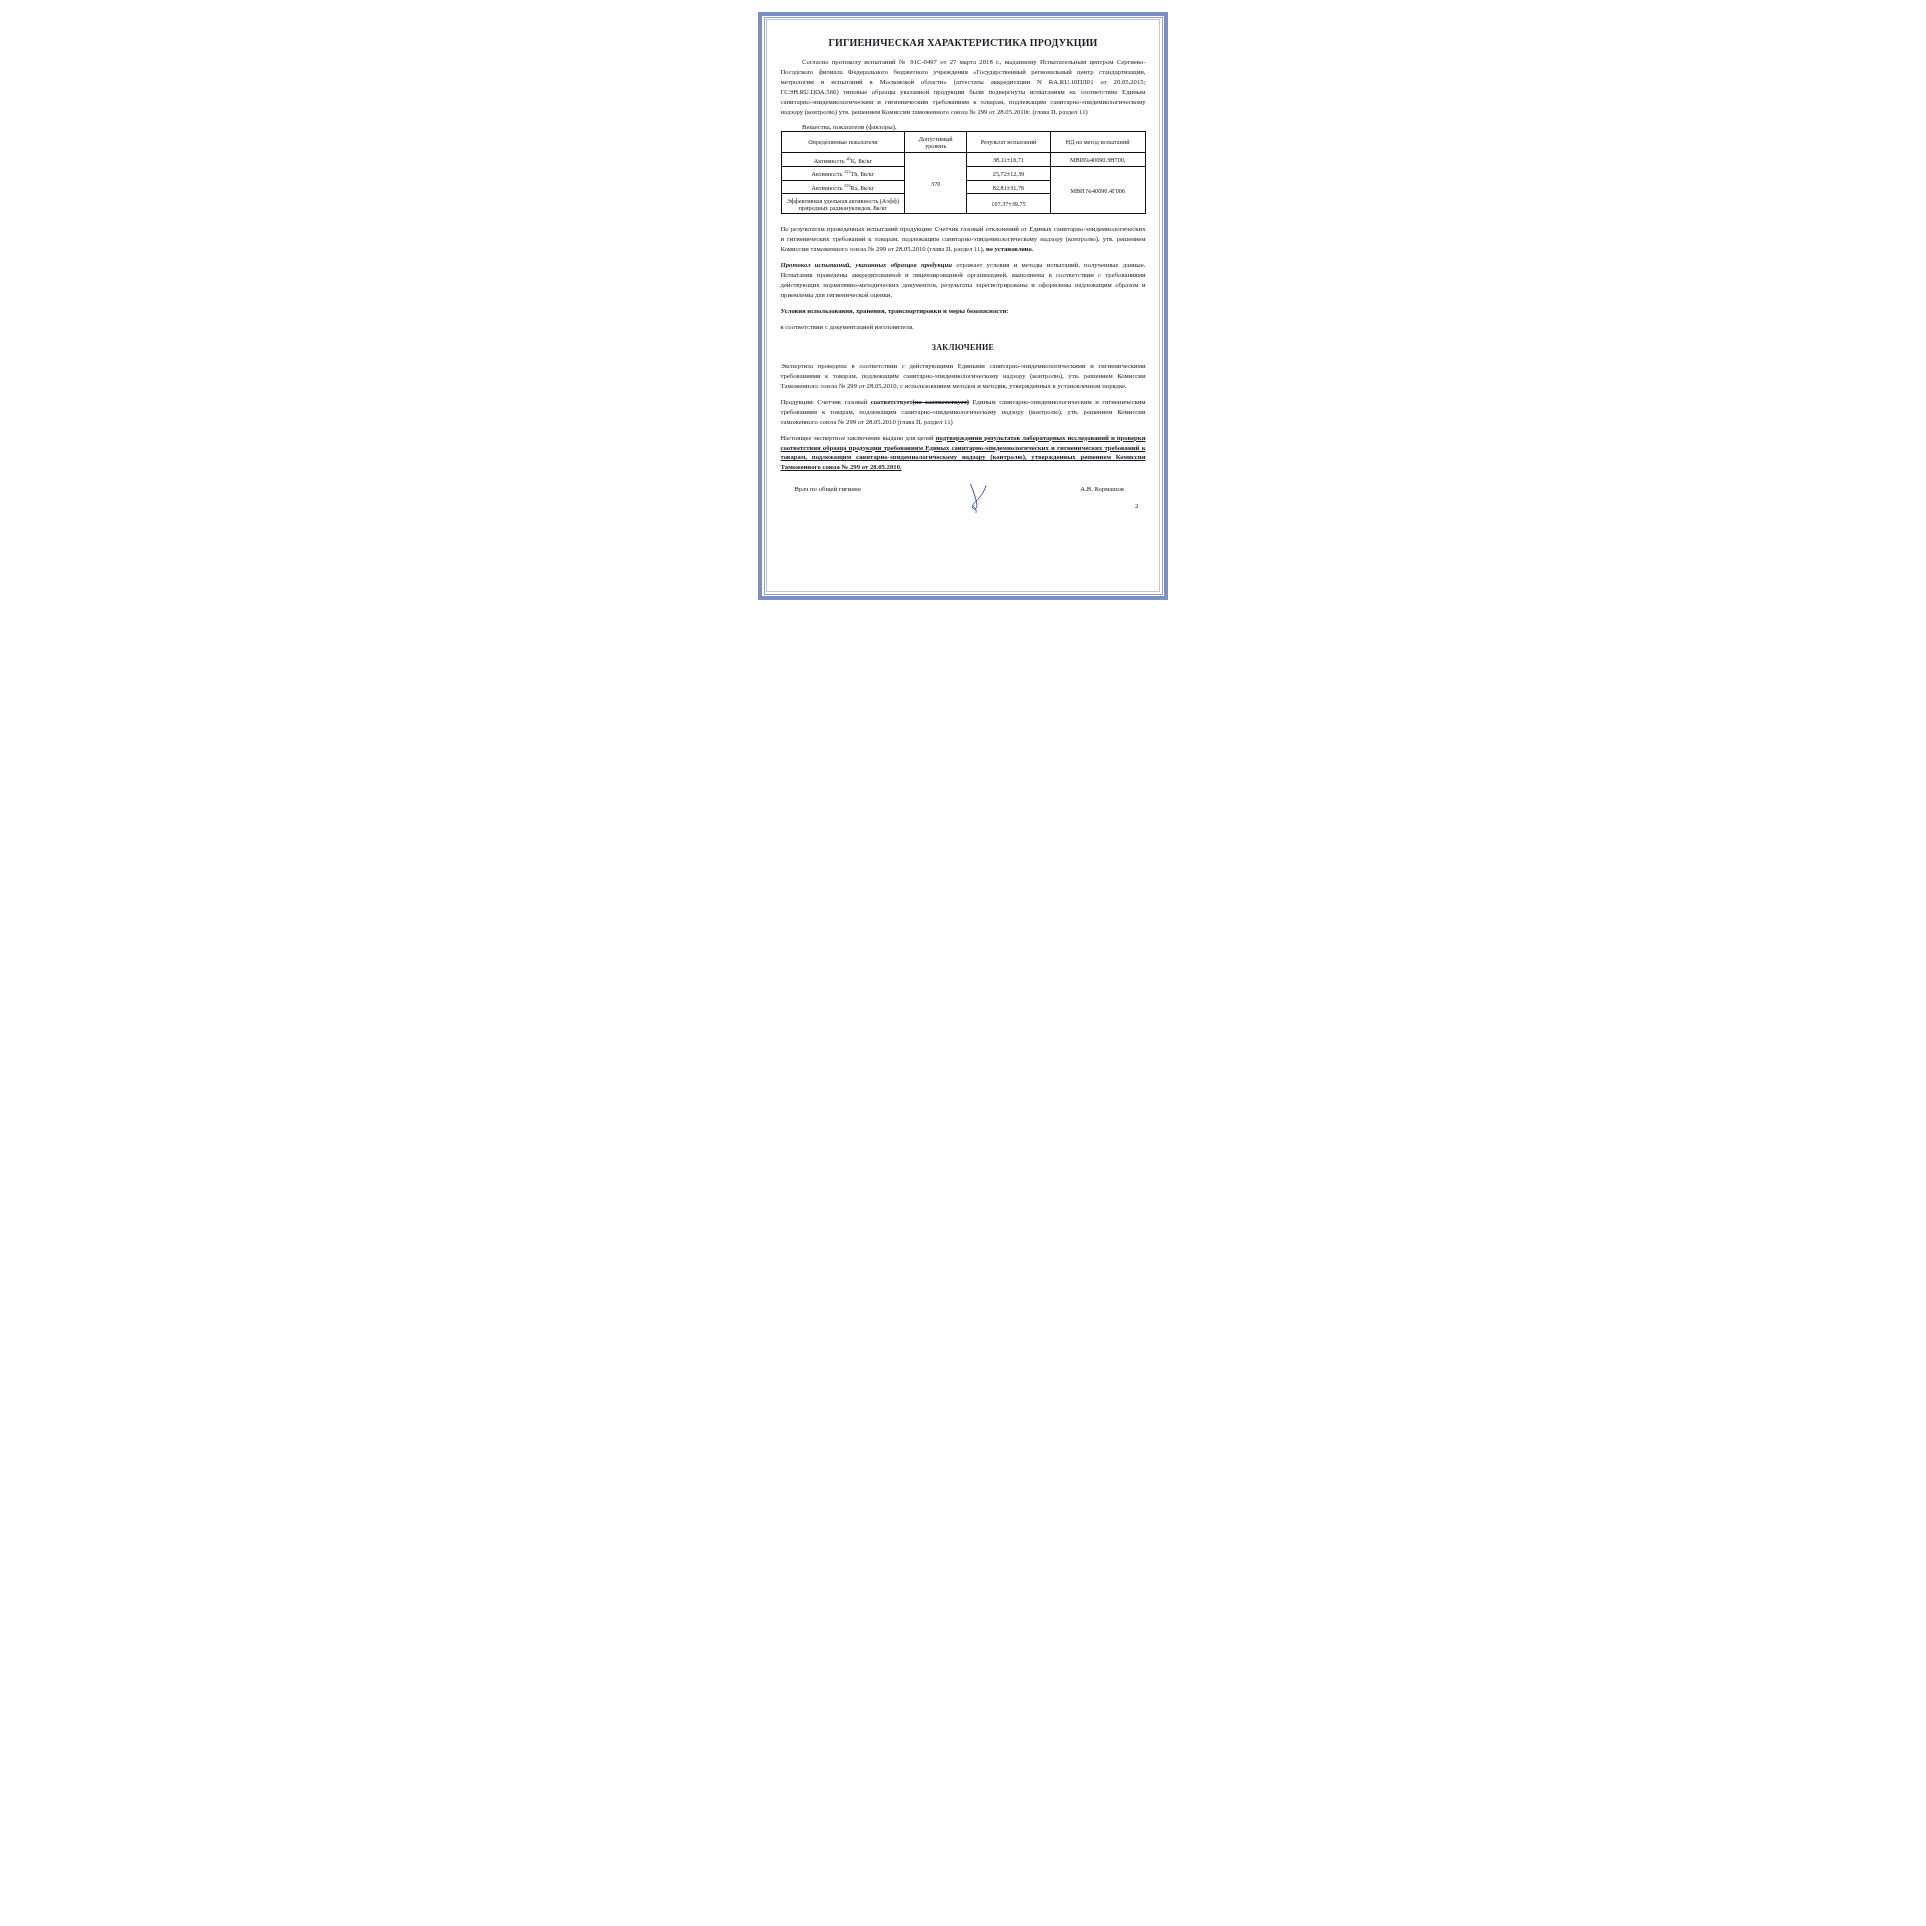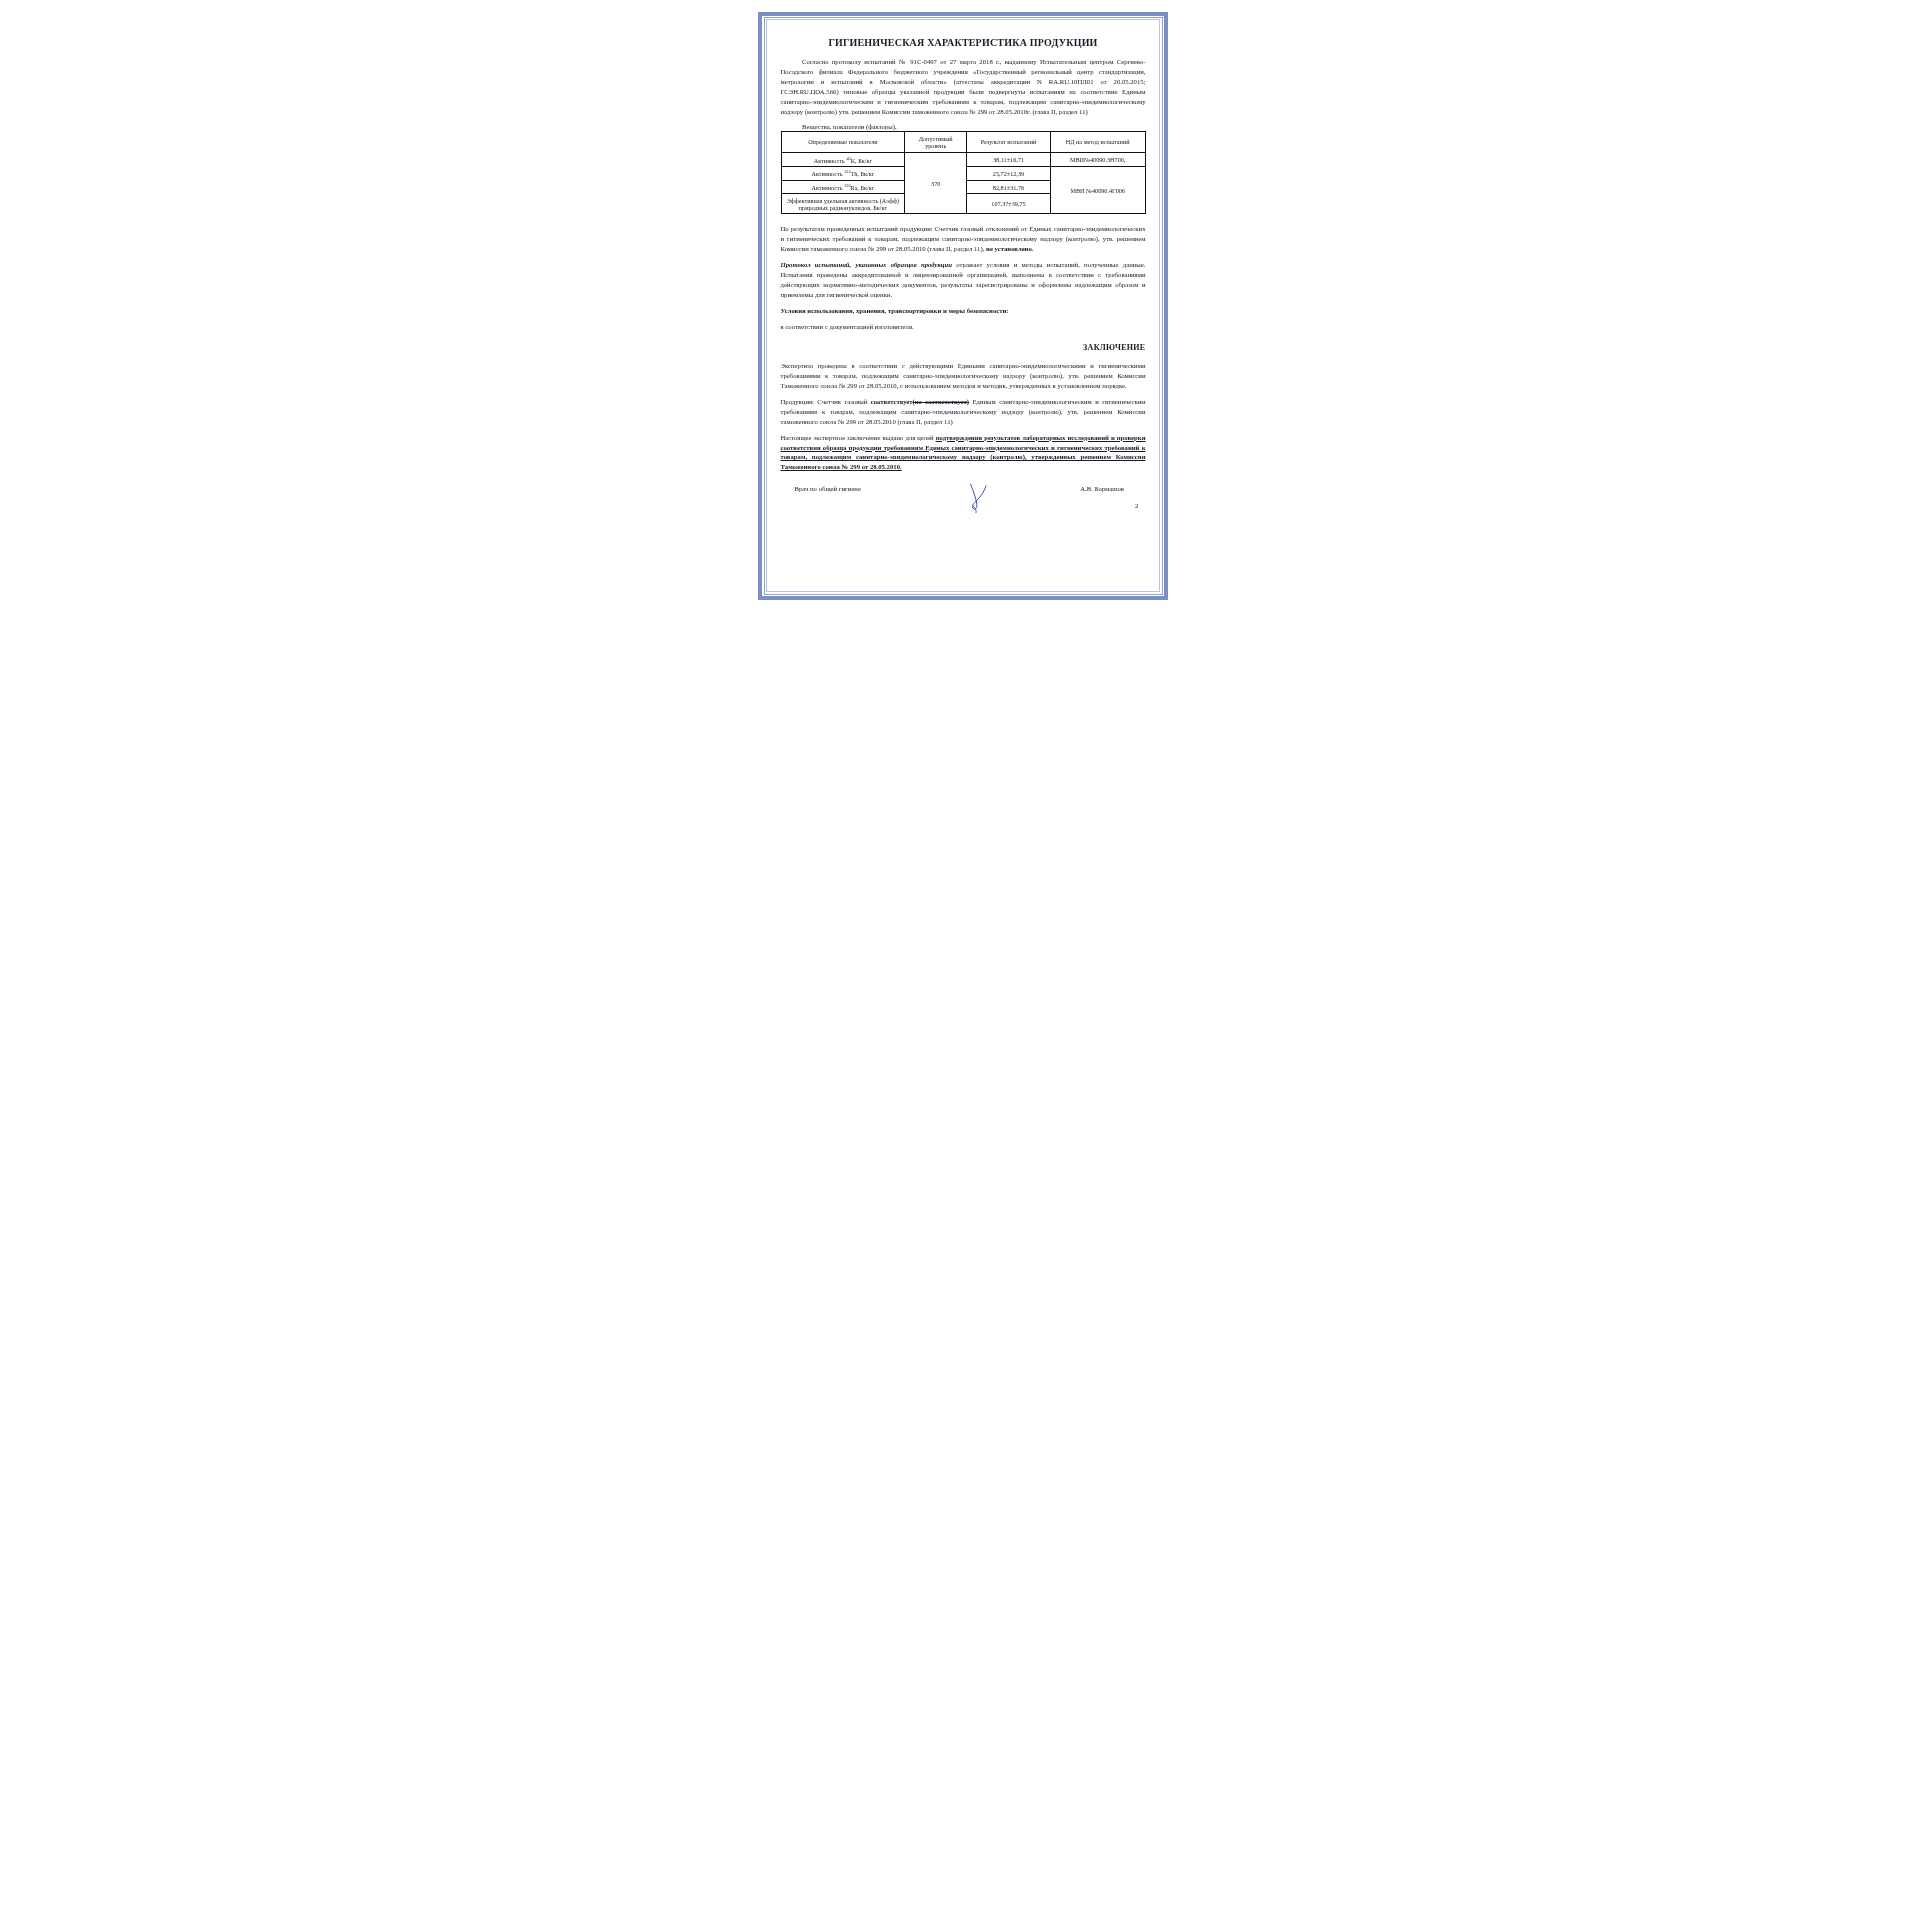--- a/index.html
+++ b/index.html
@@ -62,21 +62,21 @@
   h1.doc-title {
     font-size: 10px;
     font-weight: bold;
     text-align: center;
     letter-spacing: 0.2px;
     margin: 8.5px 0 9.2px 0;
   }
   h2.section-title {
     font-size: 8px;
     font-weight: bold;
-    text-align: right;
+    text-align: center;
     letter-spacing: 0.3px;
     margin: 11.6px 0 8.5px 0;
   }
   p.para {
     font-size: 6.7px;
     line-height: 1.48;
     text-align: justify;
     text-justify: inter-word;
     margin: 0 0 6.2px 0;
   }

